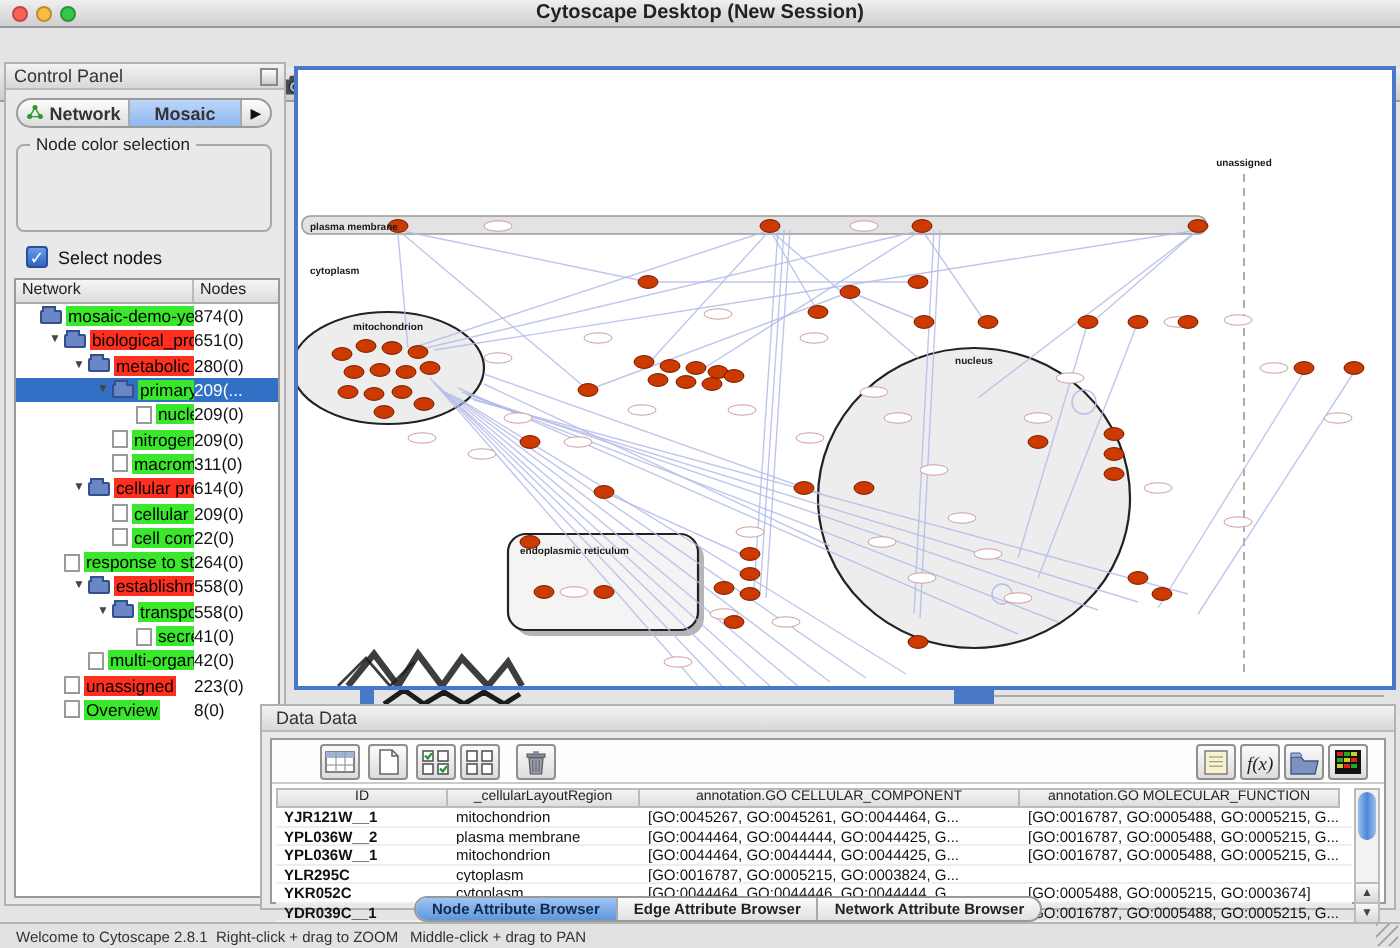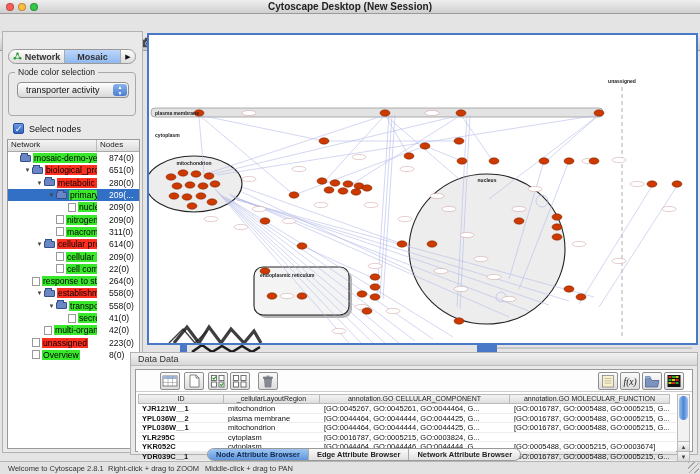--- a/index.html
+++ b/index.html
@@ -48,21 +48,21 @@
   #tree-header .hc2 { width:42px; padding-left:3px; }
   .trow { display:flex; align-items:center; height:12.3px; font-size:8.6px; white-space:nowrap; overflow:hidden; }
   .trow.sel { background:#3170c4; }
   .ind { display:inline-block; height:1px; flex:none; }
   .exp { width:9px; flex:none; font-size:6px; color:#444; text-align:center; }
   .fold { width:11px; height:7px; flex:none; background:#6b86c4; border:1px solid #33508c; border-radius:1px; position:relative; margin-right:2px; }
   .fold::before { content:""; position:absolute; left:0; top:-3px; width:5px; height:2px; background:#6b86c4; border:1px solid #33508c; border-bottom:none; }
   .file { width:8px; height:9px; flex:none; background:#fff; border:1px solid #999; margin-right:2px; }
   .chip { padding:0 1px; color:#000; overflow:hidden; text-overflow:clip; flex:0 1 auto; }
   .chip.g { background:#3ae82b; } .chip.r { background:#ff2f1f; }
-  .tn { margin-left:auto; width:42px; flex:none; color:#111;padding-left:12px; }
+  .tn { margin-left:auto; width:42px; flex:none; color:#111; }
   .trow.sel .tn { color:#fff; }
 
   
   #net-window { position:absolute; left:147px; top:33px; width:551px; height:312px;
     border:2px solid #4a78c8; background:#fff; }
   #net-titlebar { position:relative; height:14px; background:linear-gradient(#ececec,#c9c9c9); border-bottom:1px solid #999; }
   #net-titlebar .lights { position:absolute; left:6px; top:4px; display:flex; gap:4px; }
   #net-titlebar .light { width:7px; height:7px; }
   #net-titlebar .title { position:absolute; left:0; right:0; top:1px; text-align:center; font-size:9px; font-weight:bold; color:#222; }
   #net-canvas { position:absolute; left:0; top:14px; width:547px; height:294px; background:#fff; }
@@ -233,41 +233,41 @@
         <rect x="3" y="1.5" width="9" height="13" fill="#fff" stroke="#777" stroke-width=".7"></rect>
         <line x1="4.5" y1="4" x2="10.5" y2="4" stroke="#aaa" stroke-width=".6"></line>
         <line x1="4.5" y1="6" x2="10.5" y2="6" stroke="#aaa" stroke-width=".6"></line>
         <circle cx="10" cy="10.5" r="3" fill="#cfe0f4" stroke="#2b4a7a" stroke-width="1"></circle>
         <line x1="12.2" y1="12.7" x2="15" y2="15" stroke="#2b4a7a" stroke-width="1.4"></line>
       </svg>
     </button>
 </div>
 
 <div id="control-panel">
+  <div id="cp-header">
+    <span class="t">Control Panel</span>
+    <span id="cp-float"></span>
+  </div>
   <div id="cp-tabs">
     <div class="cp-tab">
       <svg width="9" height="9" viewBox="0 0 10 10">
           <path d="M2 7L5 2L8 7z" fill="none" stroke="#2a9a30" stroke-width=".8"></path>
           <circle cx="2" cy="7" r="1.4" fill="#2a9a30"></circle>
           <circle cx="5" cy="2" r="1.4" fill="#2a9a30"></circle>
           <circle cx="8" cy="7" r="1.4" fill="#2a9a30"></circle>
         </svg>
       <span>Network</span>
     </div>
     <div class="cp-tab sel">
       <span>Mosaic</span>
     </div>
     <div class="cp-tab-arrow">▶</div>
   </div>
   <div id="cp-group">
     <span class="legend">Node color selection</span>
-    <div id="cp-select">
-      <span>transporter activity</span>
-      <span class="stepper">▲<br>▼</span>
-    </div>
   </div>
   <div id="cp-check-row">
     <span id="cp-checkbox">✓</span>
     <span class="lbl">Select nodes</span>
   </div>
   <div id="tree-wrap">
     <div id="tree-header">
       <span class="hc1">Network</span>
       <span class="hc2">Nodes</span>
     </div>

